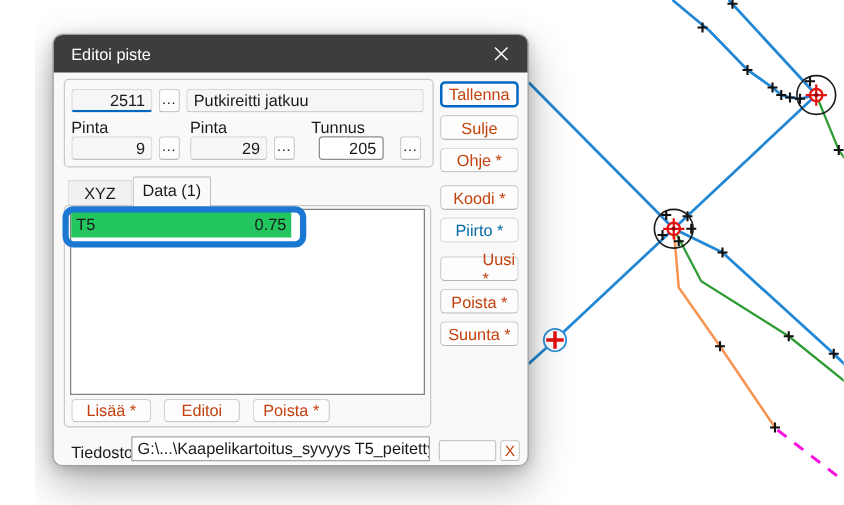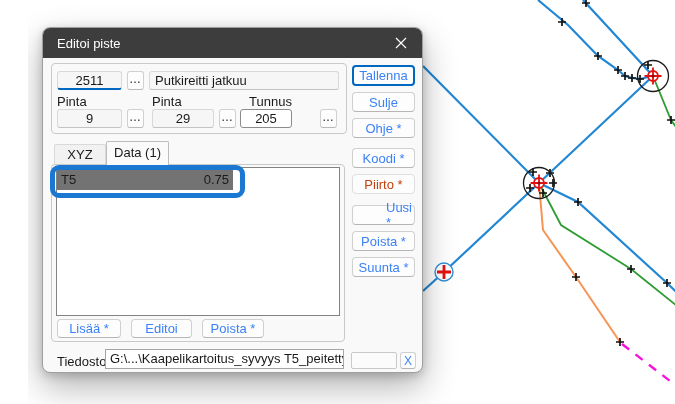--- a/index.html
+++ b/index.html
@@ -18,47 +18,47 @@
   .title-close{position:absolute;right:4px;top:0;width:34px;height:30px;display:flex;
     align-items:center;justify-content:center;cursor:default;}
 
   .groupbox{position:absolute;border:1px solid #c9c9c9;border-radius:4px;background:transparent;box-sizing:border-box;}
   .g1{left:8px;top:35px;width:296px;height:71px;}
   .g2{left:8px;top:136px;width:294px;height:178px;}
 
   .field{position:absolute;background:#f6f6f6;border:1px solid #d8d8d8;border-bottom-color:#c2c2c2;
     border-radius:3px;box-sizing:border-box;height:19px;font-size:13px;line-height:17px;
     padding:0 5px;overflow:hidden;white-space:nowrap;}
-  .field.num{text-align:center;}
+  .field.num{text-align:right;}
   .field.focused{border-bottom:2px solid #0067c0;}
   .field.editable{background:#ffffff;border:1px solid #8c8c8c;}
   .dots-btn{position:absolute;width:17px;height:19px;background:#fdfdfd;border:1px solid #d0d0d0;
     border-bottom-color:#b9b9b9;border-radius:3px;box-sizing:border-box;font-size:12px;
     line-height:15px;text-align:center;letter-spacing:1px;}
   .lbl{position:absolute;font-size:13px;color:#1a1a1a;}
 
   .tab{position:absolute;box-sizing:border-box;font-size:13px;text-align:center;}
   .tab.inactive{left:11px;top:116px;width:52px;height:20px;background:#f1f1f1;
     border:1px solid #d9d9d9;border-bottom:none;border-radius:2px 2px 0 0;line-height:19px;}
   .tab.active{left:63px;top:113px;width:63px;height:36px;background:#fafafa;
     border:1px solid #bdbdbd;border-bottom:none;border-radius:2px 2px 0 0;line-height:22px;z-index:2;}
 
   .listbox{position:absolute;left:13px;top:139px;width:284px;height:149px;background:#ffffff;
     border:1px solid #828282;box-sizing:border-box;}
   .list-row{position:absolute;left:14px;top:141px;width:176px;height:21px;display:flex;
     justify-content:space-between;align-items:center;padding:0 4px;box-sizing:border-box;
-    background:#737373;font-size:13px;z-index:3;}
+    background:#22c55e;font-size:13px;z-index:3;}
   .annot{position:absolute;left:7px;top:137px;width:195px;height:33px;border:5px solid #1a78d2;
     border-radius:9px;box-sizing:border-box;z-index:4;pointer-events:none;}
 
   .btn{position:absolute;background:#fdfdfd;border:1px solid #d0d0d0;border-bottom-color:#b5b5b5;
     border-radius:4px;box-sizing:border-box;font-size:13px;display:flex;align-items:center;
-    justify-content:center;color:#3b82f6;cursor:default;}
+    justify-content:center;color:#c2410c;cursor:default;}
   .btn.default{border:2px solid #0067c0;}
-  .btn.disabled{color:#c2410c;border-color:#dedede;}
+  .btn.disabled{color:#0369a1;border-color:#dedede;}
 
   .side{left:309px;width:63px;height:20px;}
   .row-btn{top:291px;height:19px;}
 
   .file-label{left:14px;top:326px;}
   .file-field{position:absolute;left:62px;top:321px;width:239px;height:20px;background:#ffffff;
     border:1px solid #a5a5a5;box-sizing:border-box;font-size:13px;line-height:18px;
     padding:0 4px;overflow:hidden;white-space:nowrap;}
   .mini-field{position:absolute;left:308px;top:324px;width:46px;height:17px;background:#fbfbfb;
     border:1px solid #c9c9c9;border-radius:2px;box-sizing:border-box;}
@@ -111,21 +111,21 @@
     <div class="field" style="left:106px;top:43px;width:190px;">Putkireitti jatkuu</div>
 
     <div class="lbl" style="left:14px;top:66px;">Pinta</div>
     <div class="lbl" style="left:109px;top:66px;">Pinta</div>
     <div class="lbl" style="left:206px;top:66px;">Tunnus</div>
 
     <div class="field num" style="left:14px;top:81px;width:65px;">9</div>
     <div class="dots-btn" style="left:84px;top:81px;">…</div>
     <div class="field num" style="left:109px;top:81px;width:62px;">29</div>
     <div class="dots-btn" style="left:176px;top:81px;">…</div>
-    <div class="field num editable" style="left:197px;top:81px;width:52px;">205</div>
+    <div class="field num editable" style="left:212px;top:81px;width:52px;">205</div>
     <div class="dots-btn" style="left:277px;top:81px;">…</div>
 
     <div class="tab inactive">XYZ</div>
     <div class="tab active">Data (1)</div>
 
     <div class="groupbox g2"></div>
     <div class="listbox"></div>
 
     <div class="list-row">
       <span>T5</span>

